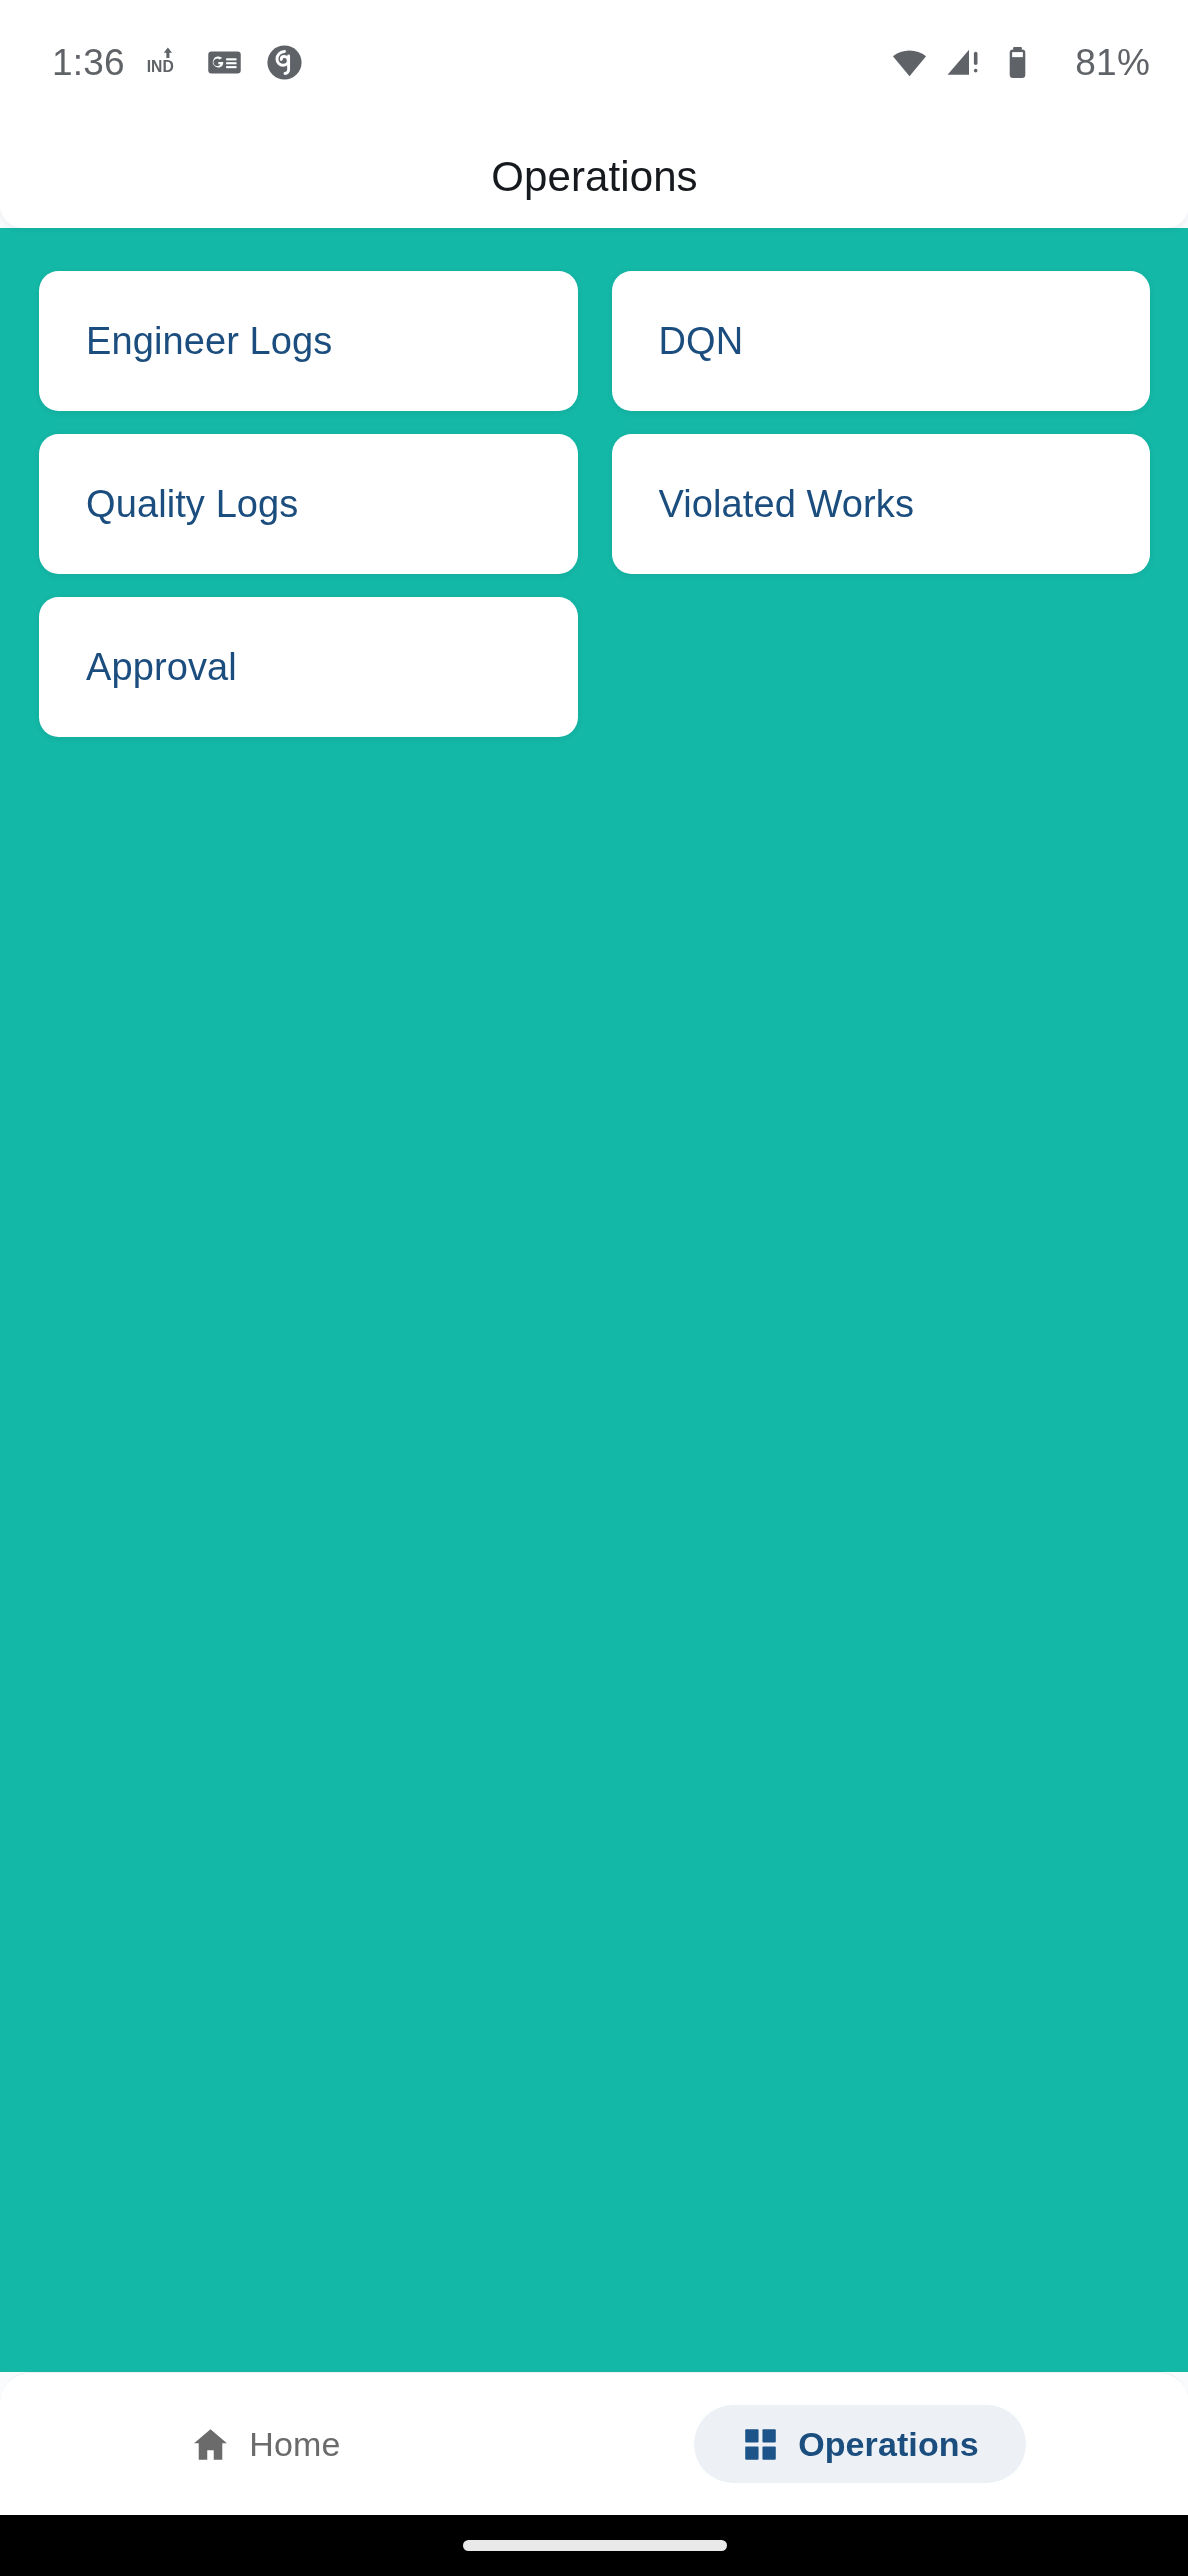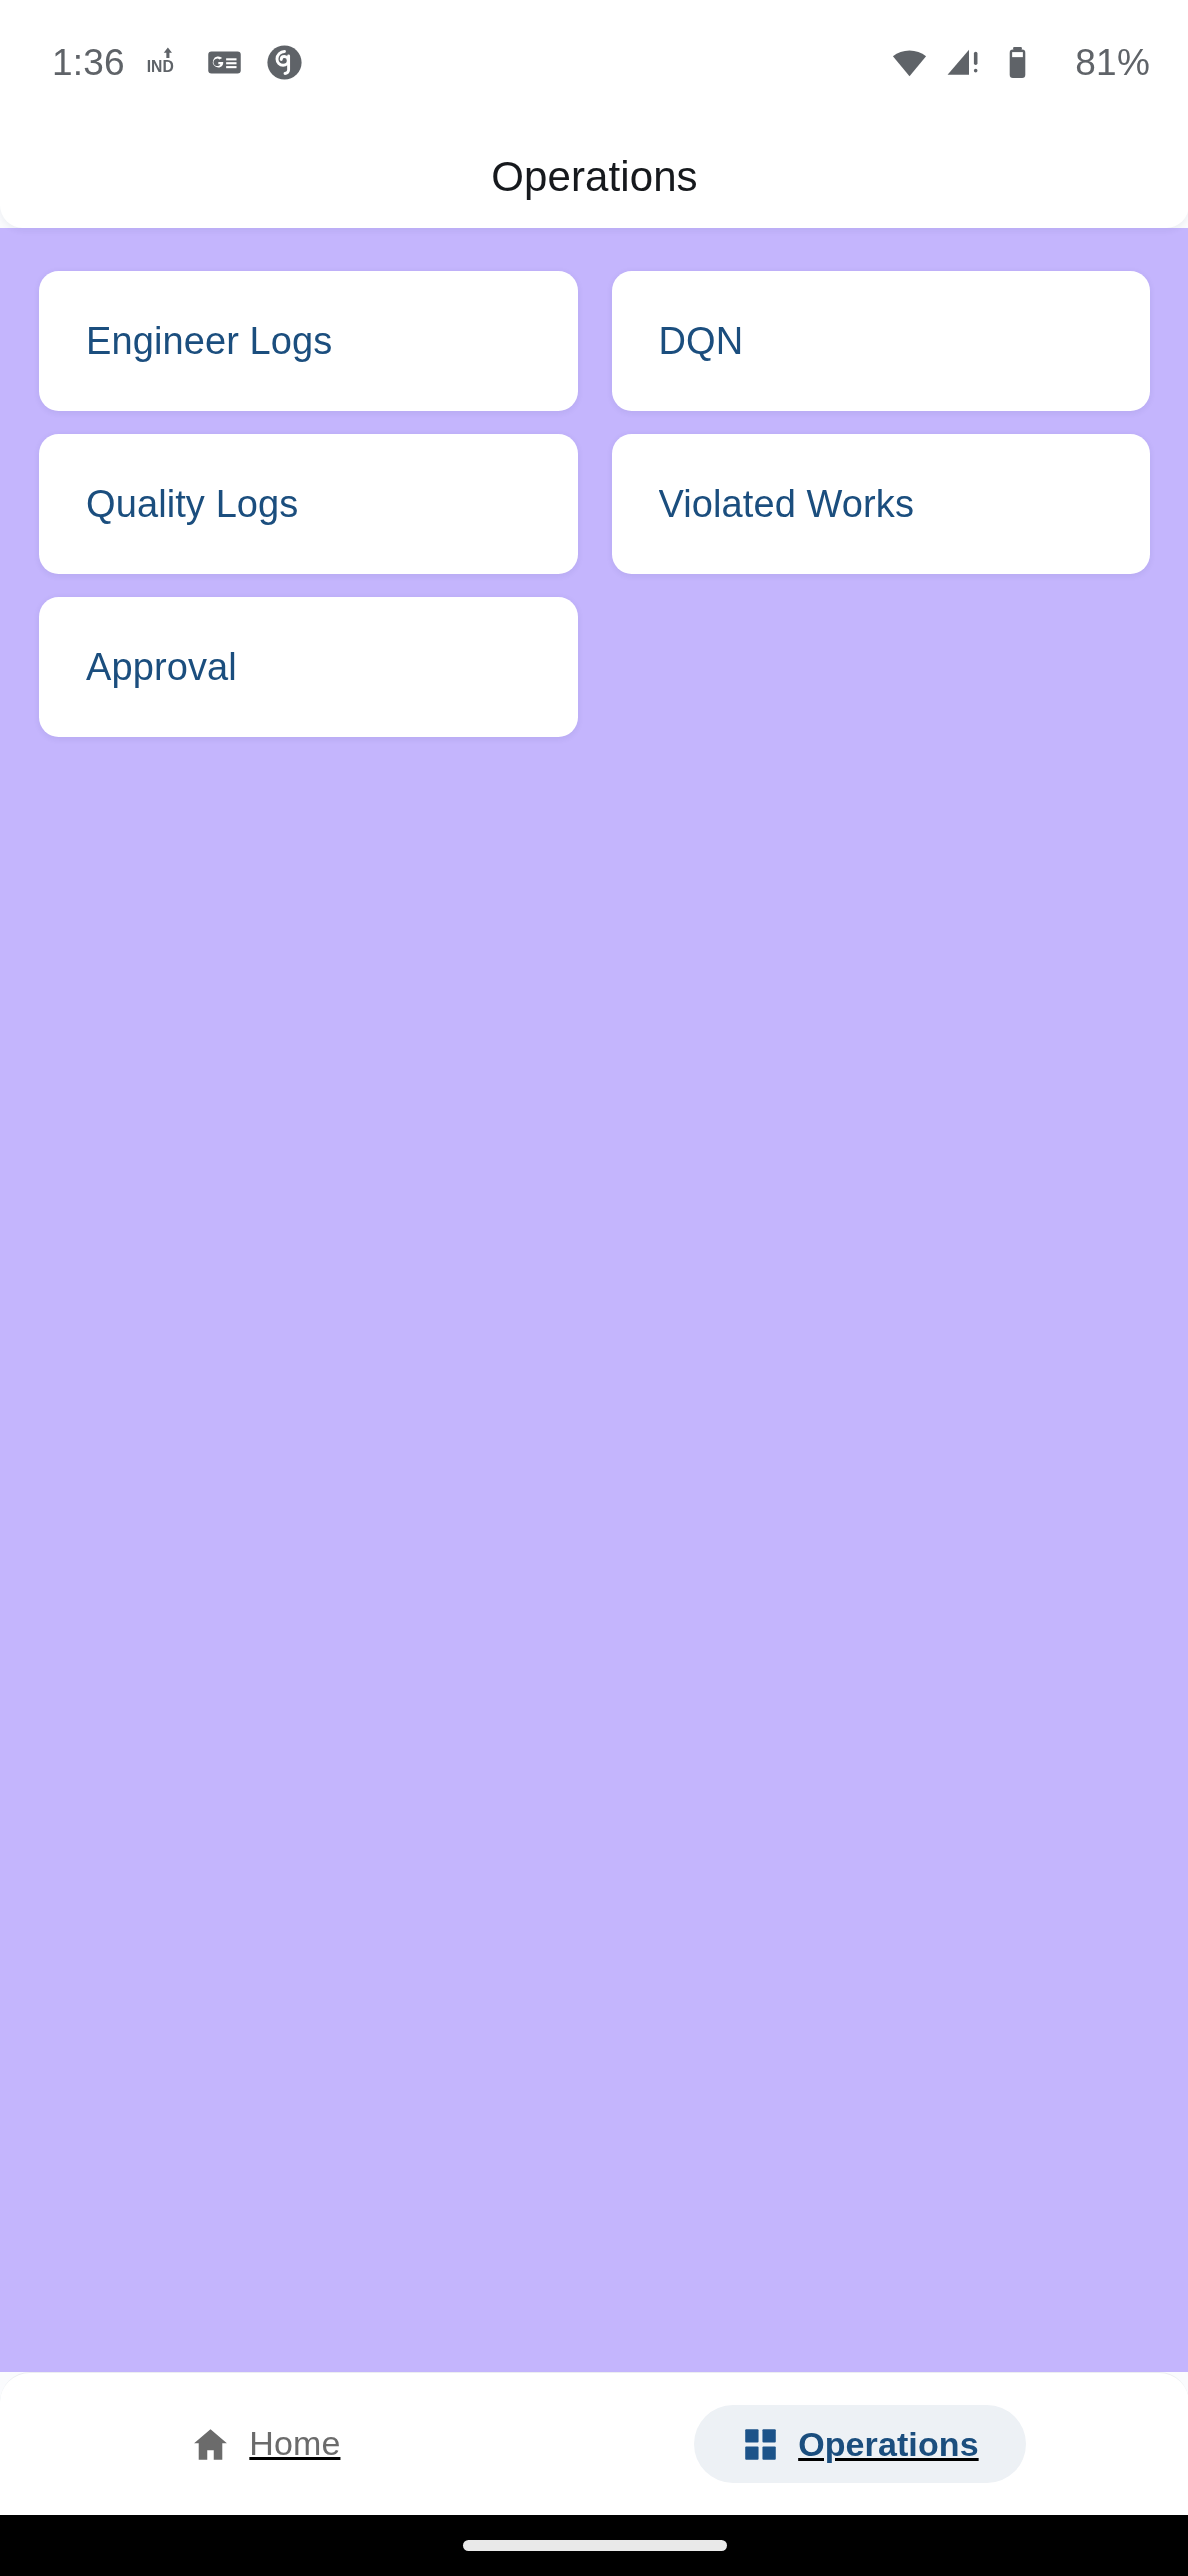--- a/index.html
+++ b/index.html
@@ -76,21 +76,21 @@
   .app-bar-title {
     font-size:42px;
     color:#16191d;
     font-weight:400;
     letter-spacing:0.1px;
   }
 
   
   .content {
     flex:1 1 auto;
-    background:#c4b5fd;
+    background:#14b8a6;
     padding:43px 39px 0 39px;
     overflow:hidden;
   }
   .grid {
     display:grid;
     grid-template-columns:1fr 1fr;
     column-gap:34px;
     row-gap:23px;
     align-content:start;
   }
@@ -123,27 +123,26 @@
     border-top-right-radius:30px;
     border-top:0.9px solid #eceef1;
     display:flex;
     align-items:center;
     justify-content:space-around;
     position:relative;
     z-index:6;
   }
   .nav-item {
     display:flex;
-    align-items:flex-start;
+    align-items:center;
     gap:18px;
     padding:19.7px 27px;
     border-radius:52px;
     cursor:pointer;
     background:transparent;
-    text-decoration:underline;
   }
   .nav-item.active {
     background:#EDF1F5;
     padding:19.7px 47px;
   }
   .nav-label {
     font-size:34px;
     color:#6b6b6b;
     letter-spacing:0.1px;
     font-weight:400;

